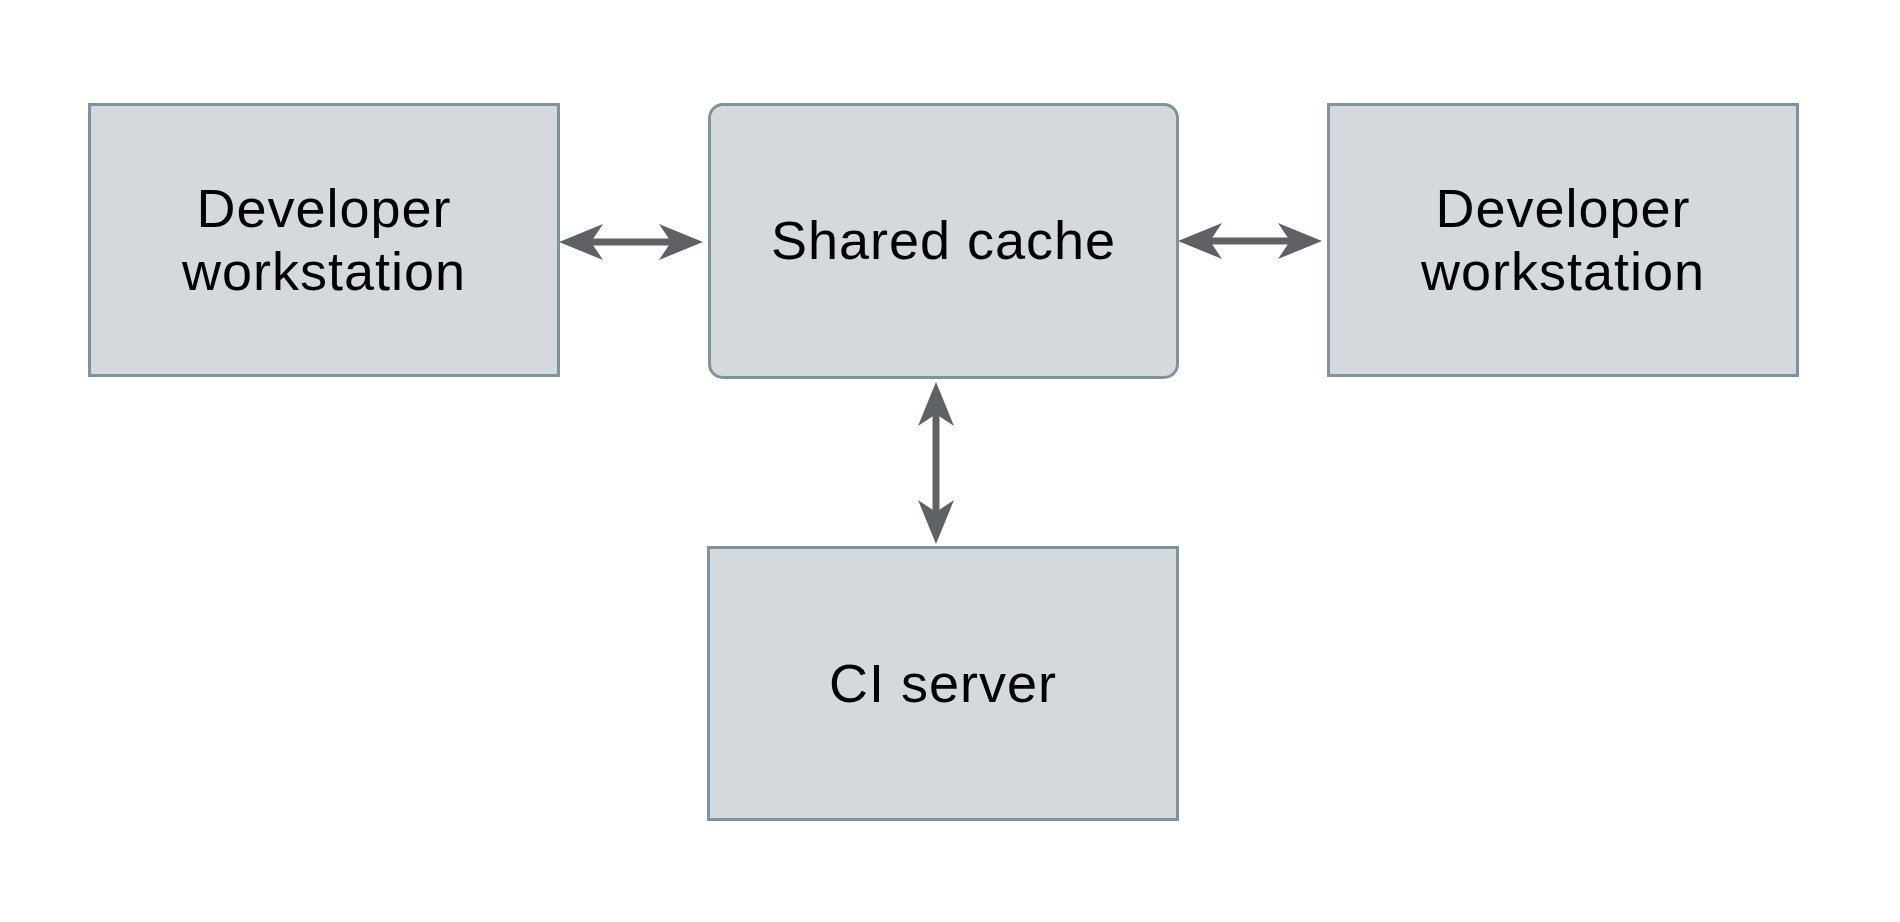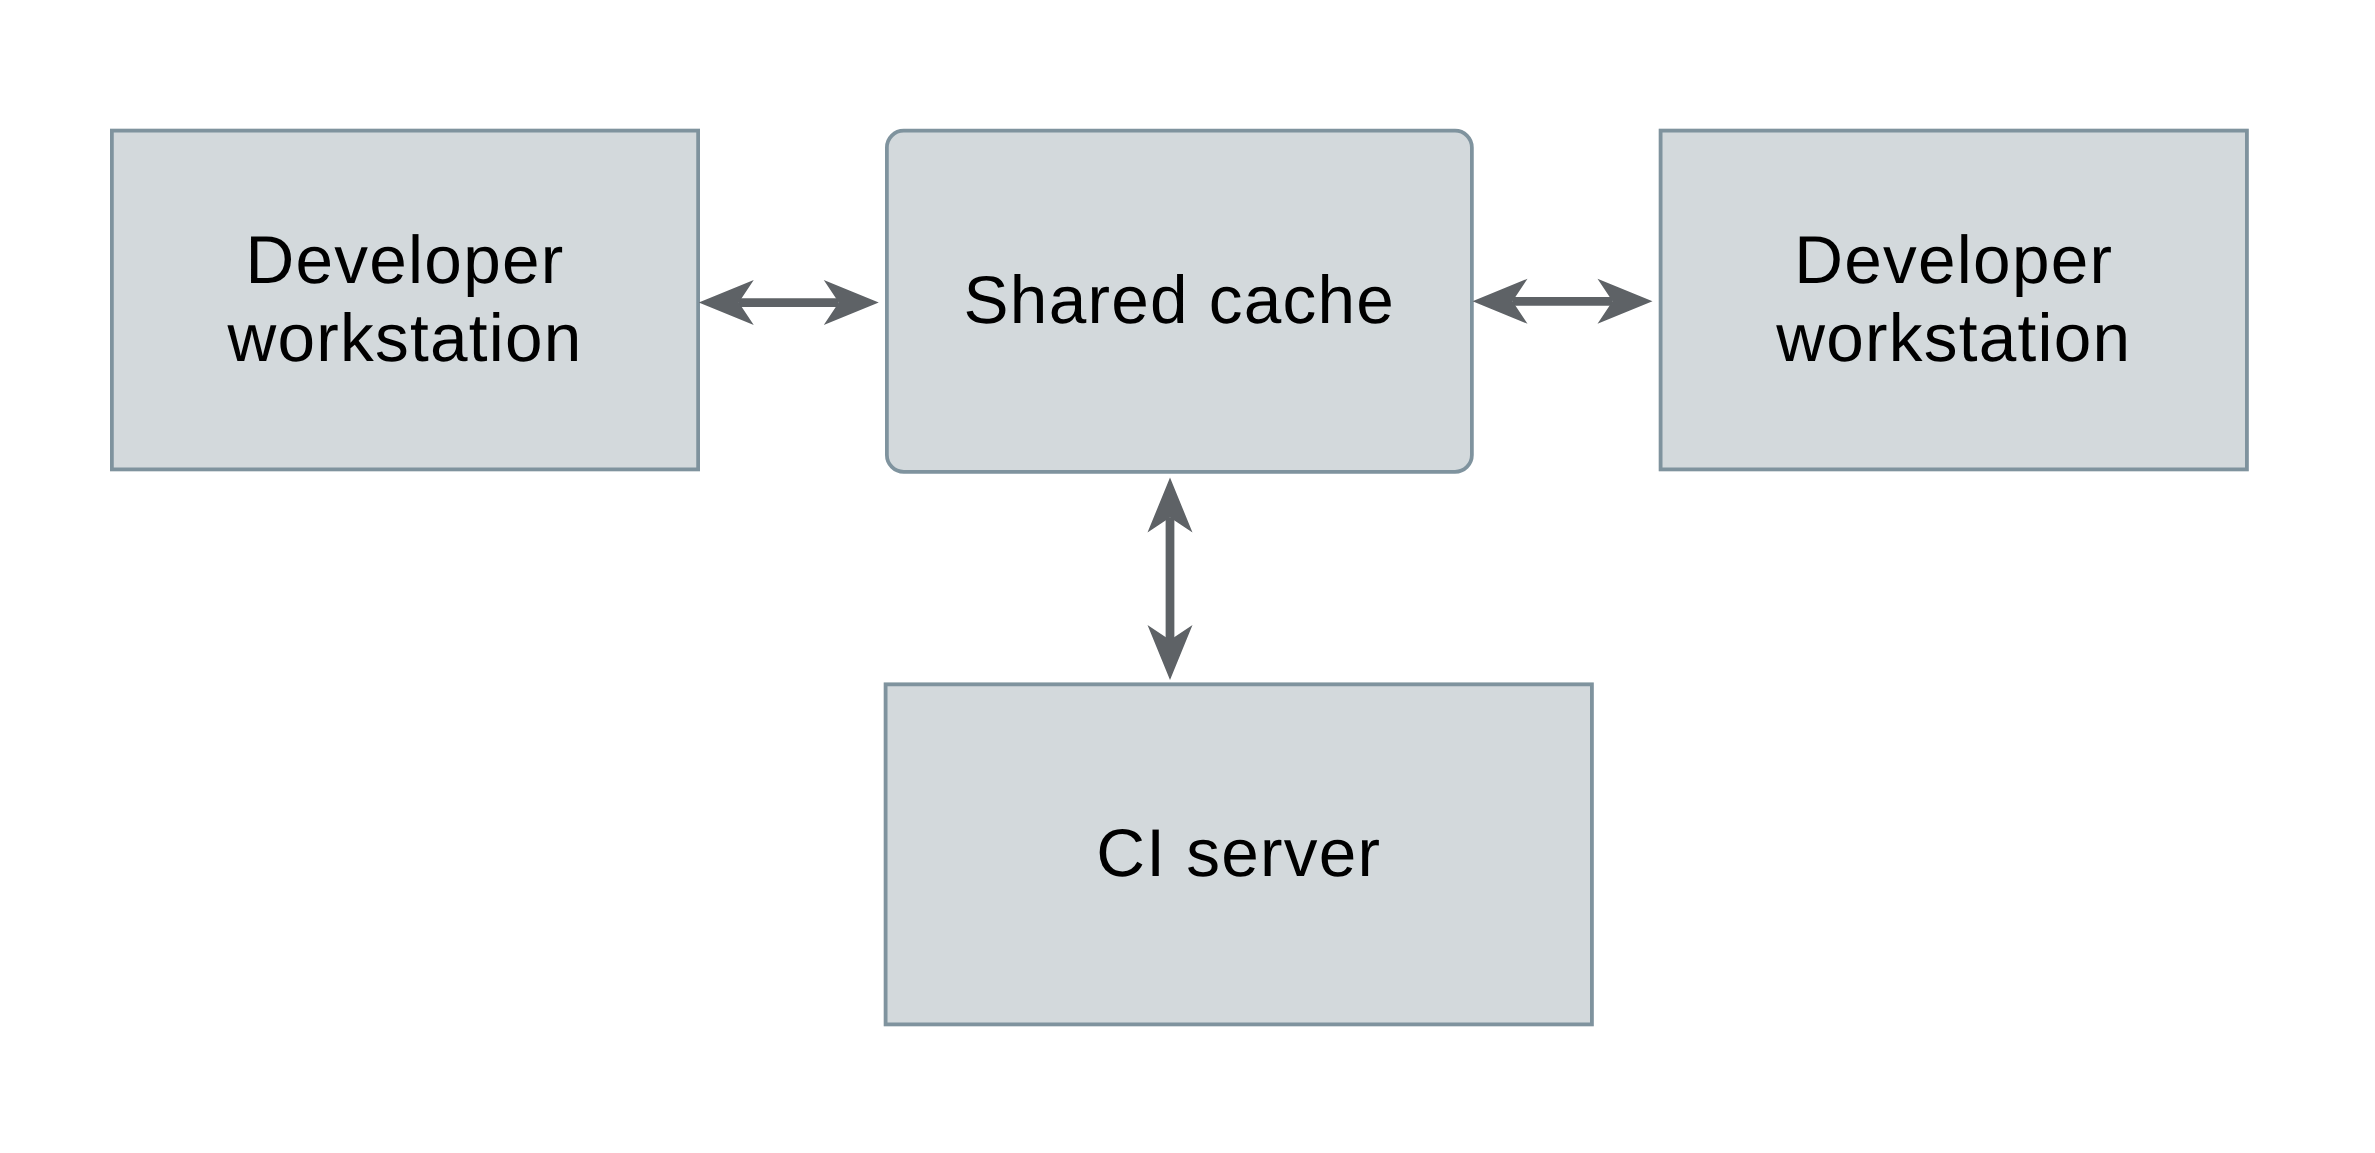--- a/index.html
+++ b/index.html
@@ -34,21 +34,21 @@
   .node-label{
     font-size:54px;
     line-height:1.17;
     letter-spacing:1px;
     color:var(--text);
     white-space:pre-line;
   }
   .node-ws-left  {left:88px;   top:103px; width:472px; height:274px;}
   .node-cache    {left:708px;  top:103px; width:471px; height:276px;border-radius:15px;}
   .node-ws-right {left:1327px; top:103px; width:472px; height:274px;}
-  .node-ci       {left:707px;  top:546px; width:568px; height:275px;}
+  .node-ci       {left:707px;  top:546px; width:472px; height:275px;}
   
   .node-ws-left .node-label,
   .node-ws-right .node-label,
   .node-cache .node-label{max-width:460px;}
 
   .edge{position:absolute;}
   .edge-left     {left:557px;  top:220px;}
   .edge-right    {left:1176px; top:219px;}
   .edge-vertical {left:914px;  top:380px;}
   .edge .shaft{stroke:var(--arrow);stroke-width:7;}

